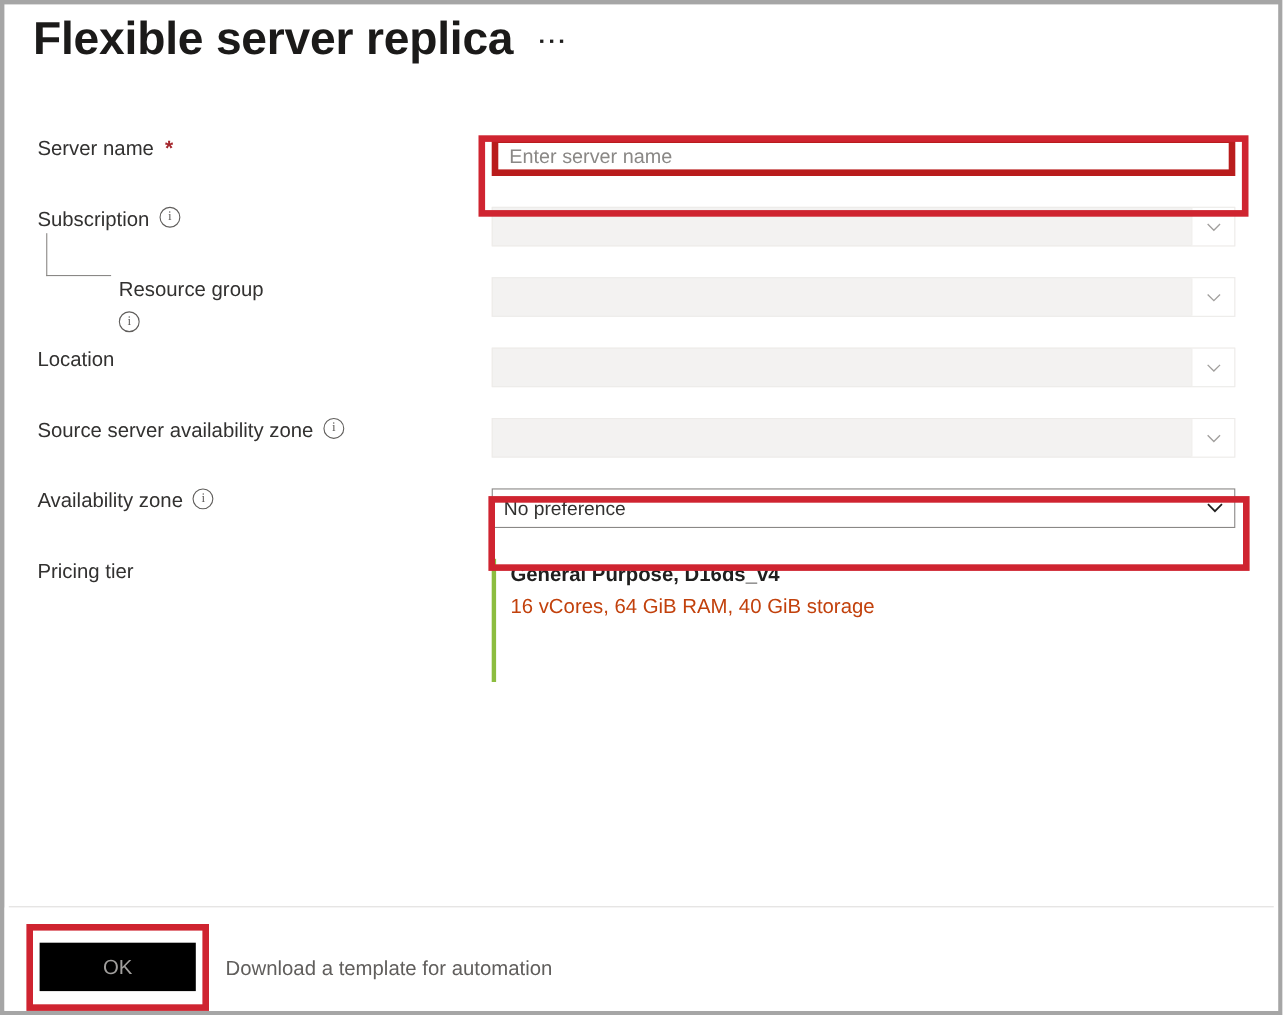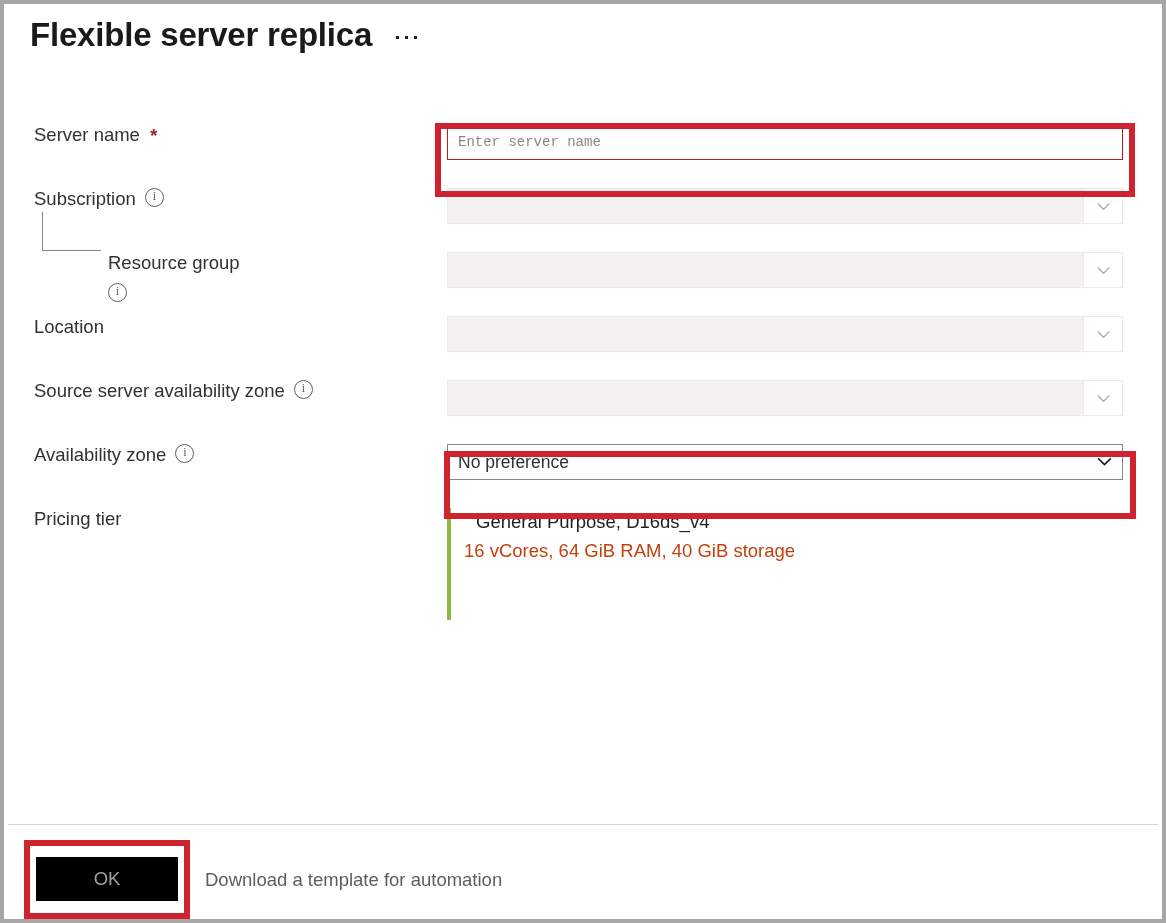--- a/index.html
+++ b/index.html
@@ -29,21 +29,21 @@
   
   .header {
     position: absolute;
     left: 26px;
     top: 8px;
     display: flex;
     align-items: baseline;
     gap: 22px;
   }
   .blade-title {
-    font-size: 33px;
+    font-size: 42px;
     font-weight: 600;
     color: #1b1a19;
     letter-spacing: -0.2px;
     line-height: 46px;
     white-space: nowrap;
   }
   .ellipsis-menu {
     position: relative;
     width: 32px;
     height: 26px;
@@ -137,24 +137,24 @@
     top: 0;
     width: 676px;
     height: 36px;
     box-sizing: border-box;
   }
 
   .txt-input {
     width: 100%;
     height: 100%;
     box-sizing: border-box;
-    border: 1px solid #b91c1c;
-    background: #ffffff;
-    font-family: Liberation Mono, monospace;
-    font-size: 14px;
+    border: 6px solid #b91c1c;
+    background: #ffffff;
+    font-family: Liberation Sans, sans-serif;
+    font-size: 18px;
     color: #323130;
     padding: 0 10px;
     outline: none;
   }
   .txt-input::placeholder { color: #8a8886; }
 
   .dropdown {
     width: 100%;
     height: 100%;
     box-sizing: border-box;
@@ -204,24 +204,23 @@
     left: 443px;
     top: 0;
     width: 600px;
     min-height: 112px;
     border-left: 4px solid #8cbd3f;
     padding-left: 13px;
     box-sizing: border-box;
   }
   .pricing-title {
     font-size: 18.5px;
-    font-weight: 400;
+    font-weight: 700;
     color: #201f1e;
     line-height: 28px;
-    margin-left: 12px;
   }
   .pricing-sub {
     font-size: 18.5px;
     color: #c2410c;
     line-height: 30px;
   }
 
   
   .redbox {
     position: absolute;

